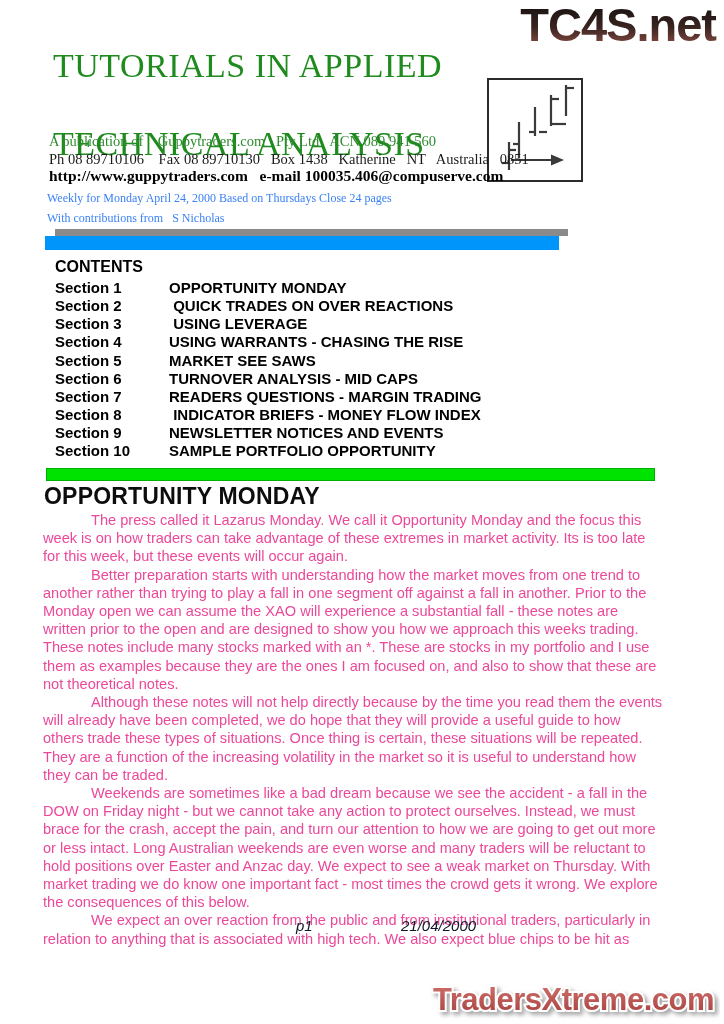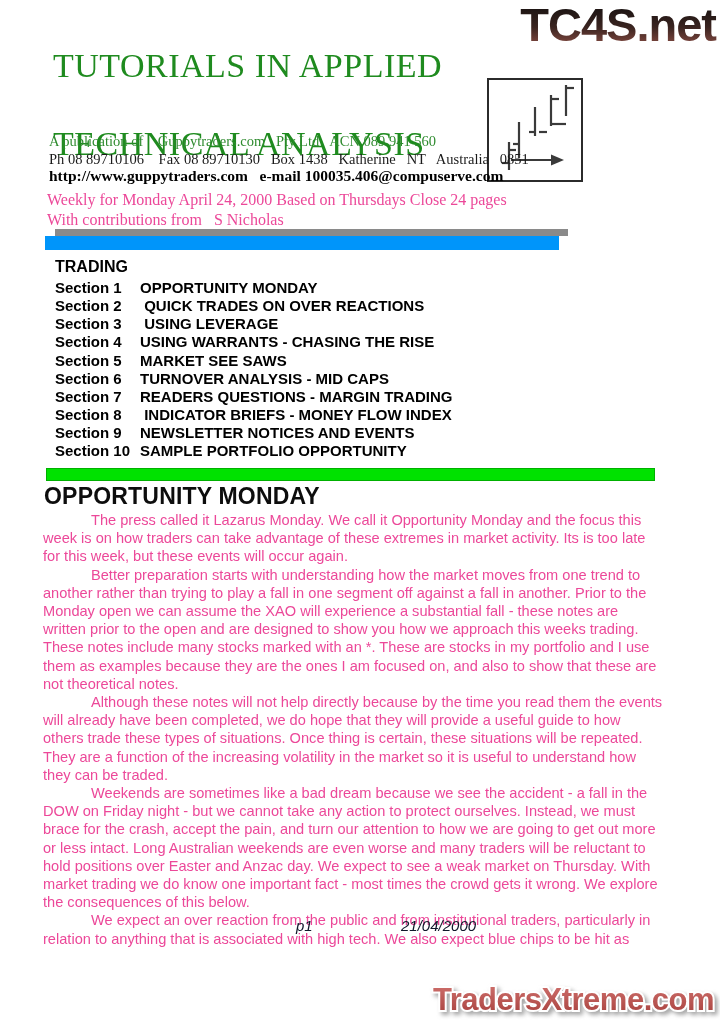--- a/index.html
+++ b/index.html
@@ -22,36 +22,36 @@
   }
   .pub-line {
     position:absolute; left:49px; white-space:pre;
     font-family:"Liberation Serif", serif; font-size:14.5px; color:#1a1a1a;
   }
   .pub-line.green { top:133px; color:#2e8b2e; }
   .pub-line.black { top:151px; }
   .pub-line.bold  { top:167px; font-weight:bold; font-size:15.5px; color:#000; }
   .issue-line {
     position:absolute; left:47px; white-space:pre;
-    font-family:"Liberation Serif", serif; font-size:16px; color:#ec4899;
+    font-family:"Liberation Serif", serif; font-size:12px; color:#3b82f6;
   }
   .issue-line.l1 { top:191px; }
   .issue-line.l2 { top:211px; }
   
   .bar-shadow { position:absolute; left:55px; top:229px; width:513px; height:7px; background:#8a8a8a; }
   .bar-blue   { position:absolute; left:45px; top:236px; width:514px; height:14px; background:#0095fa; }
   .bar-green  { position:absolute; left:46px; top:468px; width:609px; height:13px;
                 background:#00e200; border:1px solid #00b000; box-sizing:border-box; }
   
   .contents-heading {
     position:absolute; left:55px; top:258px;
     font-size:16px; font-weight:bold; color:#000;
   }
   .contents-list { position:absolute; left:55px; top:279px; }
-  .contents-row { display:flex; height:18.15px; font-size:15px; font-weight:bold; color:#000; }
+  .contents-row { display:flex; height:18.15px; font-size:15px; font-weight:bold; color:#000;gap:29px; }
   .contents-row .sec   { width:85px; white-space:pre; }
   .contents-row .title { white-space:pre; }
   
   .article-heading {
     position:absolute; left:44px; top:483px;
     font-size:23px; font-weight:bold; color:#0d0d0d; letter-spacing:0.2px;
   }
   .article-body { position:absolute; left:43px; top:511px; width:620px; }
   .article-body p {
     margin:0; text-indent:48px; font-size:14.6px; line-height:18.2px; color:#ec4899;
@@ -112,21 +112,21 @@
   <div class="pub-line green">A publication of    Guppytraders.com   Pty Ltd   ACN 089 941 560</div>
   <div class="pub-line black">Ph 08 89710106    Fax 08 89710130   Box 1438   Katherine   NT   Australia   0851</div>
   <div class="pub-line bold">http://www.guppytraders.com   e-mail 100035.406@compuserve.com</div>
 
   <div class="issue-line l1">Weekly for Monday April 24, 2000 Based on Thursdays Close 24 pages</div>
   <div class="issue-line l2">With contributions from   S Nicholas</div>
 
   <div class="bar-shadow"></div>
   <div class="bar-blue"></div>
 
-  <div class="contents-heading">TRADING</div>
+  <div class="contents-heading">CONTENTS</div>
   <div class="contents-list">
     <div class="contents-row">
         <span class="sec">Section 1</span>
         <span class="title">OPPORTUNITY MONDAY</span>
       </div>
     <div class="contents-row">
         <span class="sec">Section 2</span>
         <span class="title"> QUICK TRADES ON OVER REACTIONS</span>
       </div>
     <div class="contents-row">

